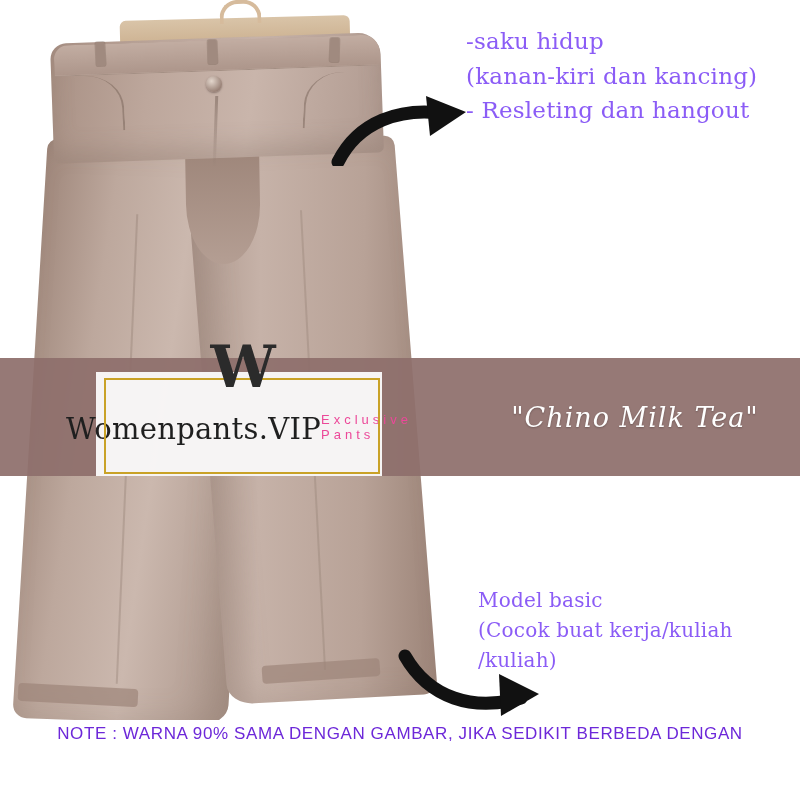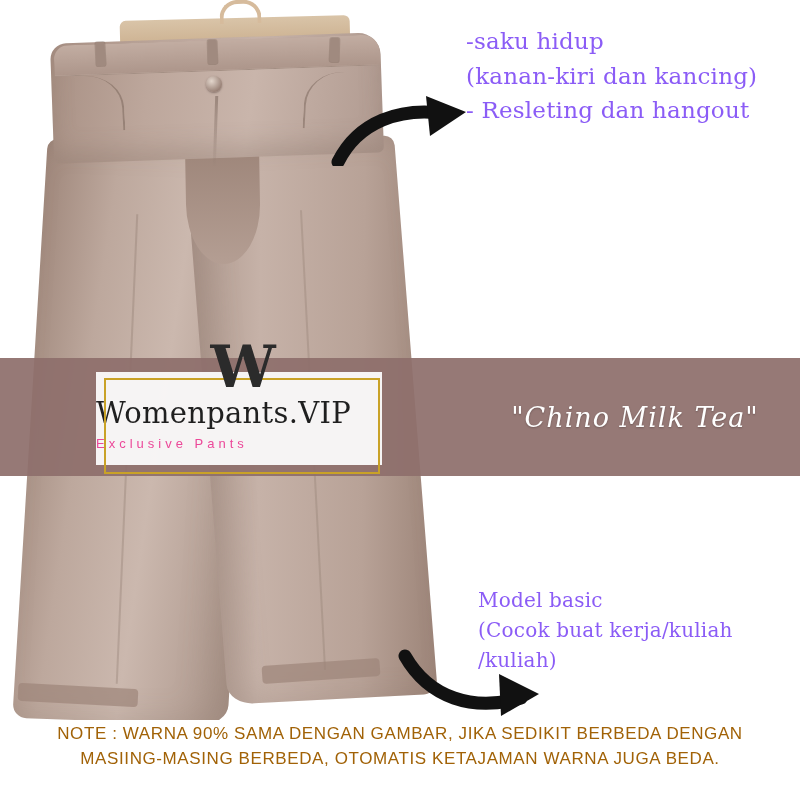--- a/index.html
+++ b/index.html
@@ -265,25 +265,24 @@
     letter-spacing: 1px;
     text-shadow: 0 1px 2px rgba(0,0,0,.25);
   }
 
   
   .logo-box {
     position: absolute;
     left: 96px;
     top: 372px;
     width: 286px;
-    height: 93px;
+    height: 104px;
     background: rgba(255,255,255,.92);
     display: flex;
-    flex-direction: column;
-    align-items: flex-start;
+    align-items: center;
     justify-content: center;
   }
   .logo-frame {
     position: absolute;
     left: 104px;
     top: 378px;
     width: 272px;
     height: 92px;
     border: 2px solid #c9a227;
     pointer-events: none;
@@ -322,21 +321,21 @@
     position: absolute;
     left: 0;
     top: 722px;
     width: 800px;
     padding: 0 26px;
     box-sizing: border-box;
     text-align: center;
     font-family: "Liberation Sans", sans-serif;
     font-size: 17px;
     letter-spacing: .6px;
-    color: #a16207;
+    color: #6d28d9;
     line-height: 1.45;
   }
   .note div { white-space: nowrap; }
 </style>
 </head>
 <body>
 
 <div id="poster">
 
   <div class="photo-area">
@@ -388,16 +387,15 @@
     <div>/kuliah)</div>
   </div>
 
   <svg class="arrow" style="left:395px; top:640px;" width="160" height="80" viewBox="0 0 160 80">
     <path d="M10 16 C 34 58, 78 72, 126 58" stroke="#111" stroke-width="13" fill="none" stroke-linecap="round"></path>
     <path d="M104 34 L144 54 L106 76 Z" fill="#111"></path>
   </svg>
 
   <div class="note">
     <div>NOTE : WARNA 90% SAMA DENGAN GAMBAR, JIKA SEDIKIT BERBEDA DENGAN</div>
-    <div>MASIING-MASING BERBEDA, OTOMATIS KETAJAMAN WARNA JUGA BEDA.</div>
   </div>
 
 </div>
 
 </body></html>

